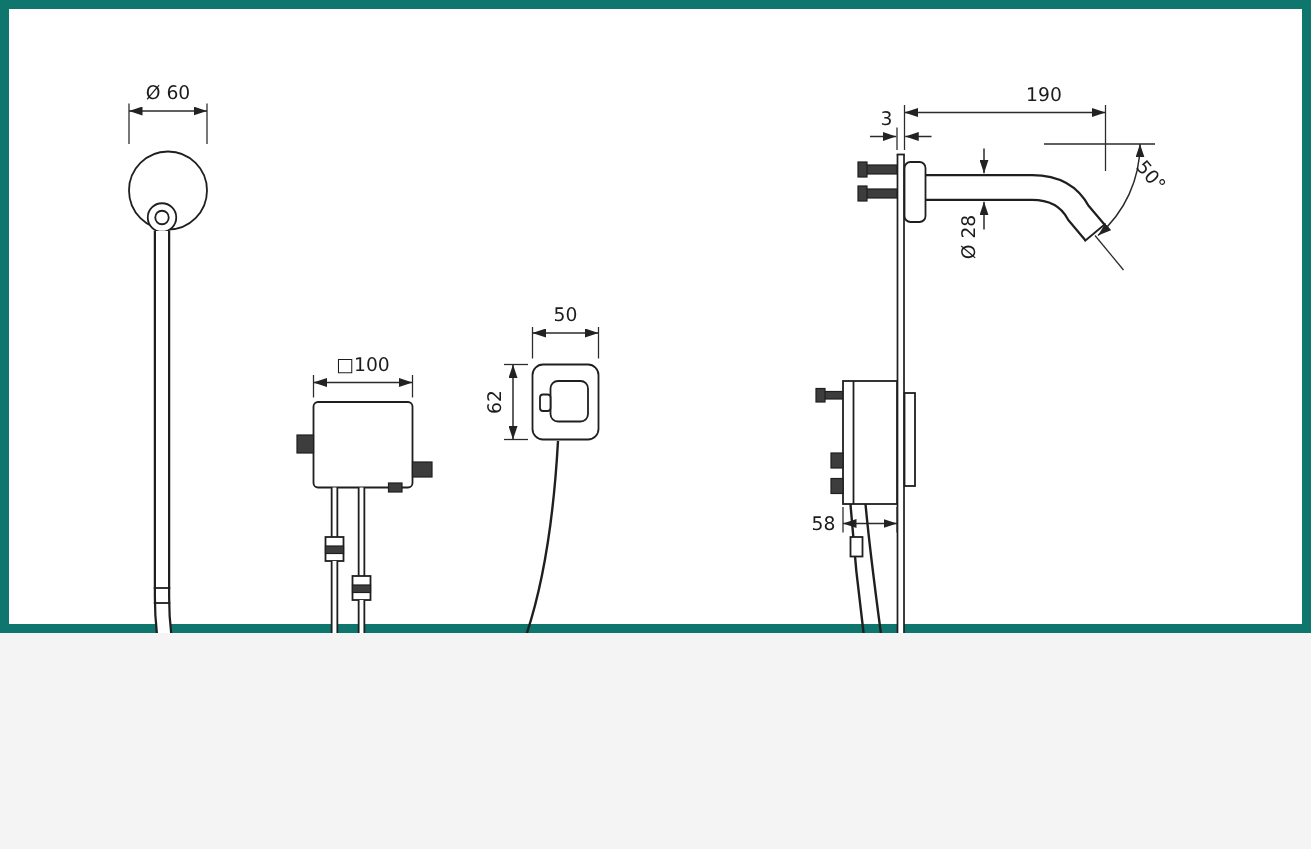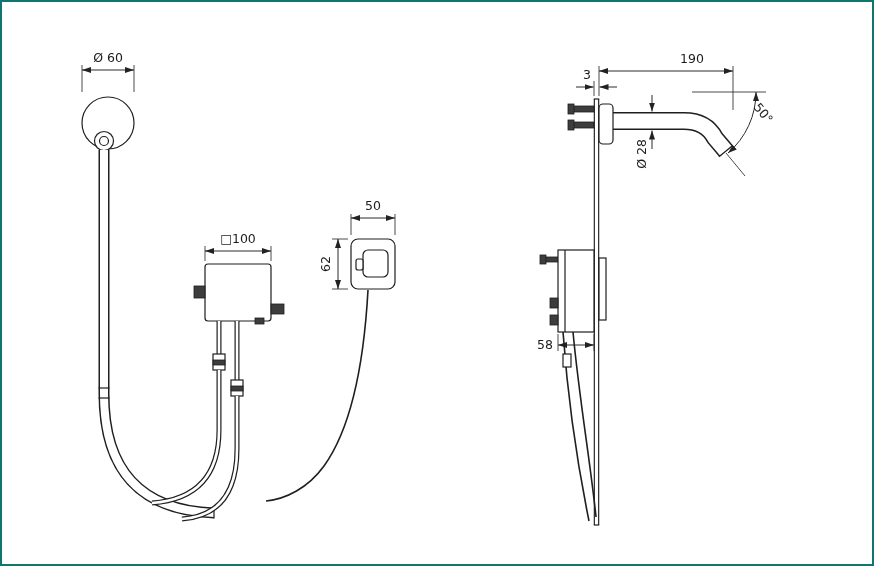--- a/index.html
+++ b/index.html
@@ -1,18 +1,18 @@
 <!DOCTYPE html>
 <html><head>
 <meta charset="utf-8">
 <style>
   html,body{margin:0;padding:0;background:#f4f4f4;}
   .canvas{
-    width:874px;height:566px;background:#ffffff;position:relative;
-    border:2px solid #0f766e;box-sizing:border-box;
+    width:874px;height:422px;background:#ffffff;position:relative;
+    border:6px solid #0f766e;box-sizing:border-box;
     font-family:"DejaVu Sans", sans-serif;
   }
   svg{display:block;}
   .outline{stroke:#1f1f1f;stroke-width:1.2;fill:none;}
   .outline-f{stroke:#1f1f1f;stroke-width:1.2;fill:#ffffff;}
   .dark{fill:#3d3d3d;stroke:#1f1f1f;stroke-width:0.8;}
   .dim{stroke:#2b2b2b;stroke-width:1;fill:none;}
   .ext{stroke:#2b2b2b;stroke-width:0.85;fill:none;}
   .dimtext{font-size:12.5px;fill:#1c1c1c;}
   .tube-d{stroke:#1f1f1f;fill:none;stroke-linecap:butt;}

